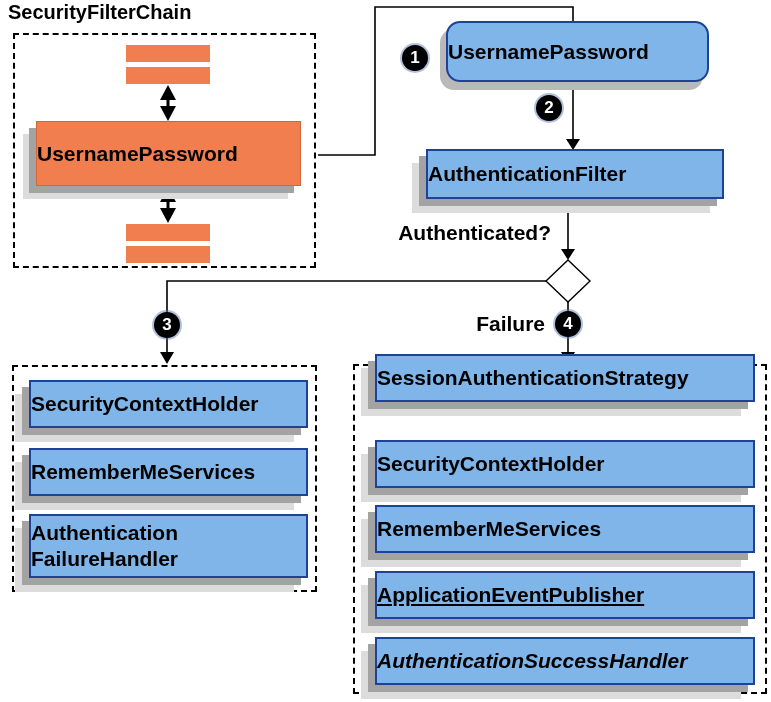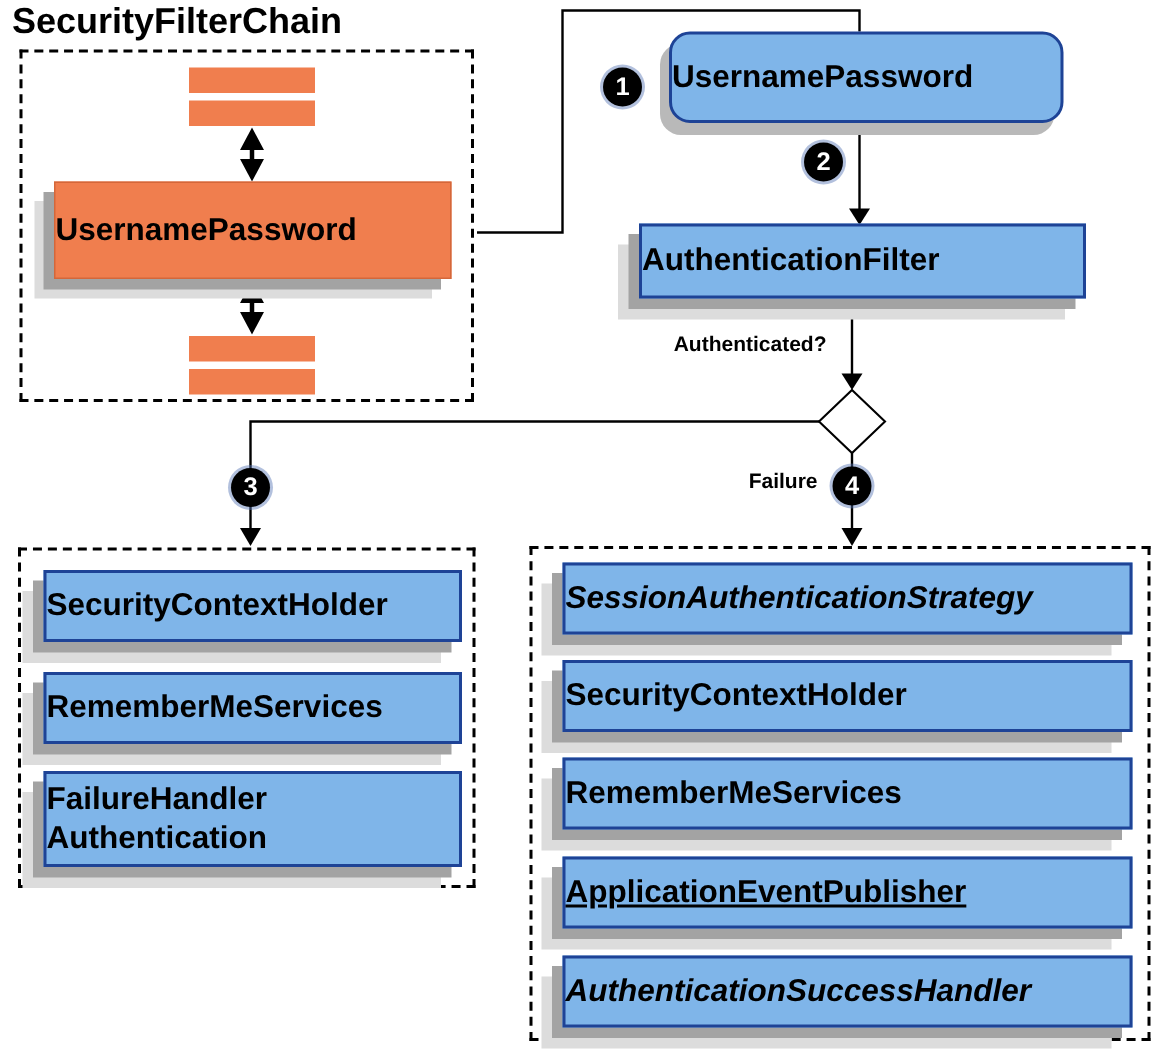--- a/index.html
+++ b/index.html
@@ -11,21 +11,21 @@
     background: #ffffff;
     overflow: hidden;
     font-weight: bold;
     color: #000;
   }
   .abs { position: absolute; box-sizing: border-box; }
   .svg-overlay { position: absolute; left: 0; top: 0; z-index: 2; pointer-events: none; }
 
   .diagram-title {
     left: 8px; top: 1px;
-    font-size: 24px;
+    font-size: 20px;
     white-space: nowrap;
     z-index: 4;
   }
   .dashed {
     border: 2px dashed #000;
     background: transparent;
     z-index: 1;
   }
   .bar {
     background: var(--orange);
@@ -52,21 +52,21 @@
     border: 2px solid var(--blue-border);
     box-shadow: -7px 7px 0 var(--shadow-dark), -14px 14px 0 var(--shadow-light);
   }
   .token-node {
     background: var(--blue);
     border: 2px solid var(--blue-border);
     border-radius: 14px;
     box-shadow: -6px 8px 0 var(--shadow-mid);
   }
   .flow-label {
-    font-size: 14px;
+    font-size: 21px;
     text-align: right;
     white-space: nowrap;
     z-index: 4;
   }
   .badge {
     width: 26px; height: 26px;
     border-radius: 50%;
     background: #000;
     color: #fff;
     font-size: 17px;
@@ -143,27 +143,27 @@
 
   <div class="abs node blue-node" style="left:29px; top:380px; width:279px; height:48px;">
     <div class="bline">SecurityContextHolder</div>
 
   </div>
   <div class="abs node blue-node" style="left:29px; top:448px; width:279px; height:48px;">
     <div class="bline">RememberMeServices</div>
 
   </div>
   <div class="abs node blue-node" style="left:29px; top:514px; width:279px; height:64px;">
+    <div class="bline">Authentication</div>
     <div class="bline">FailureHandler</div>
-    <div class="bline">Authentication</div>
   </div>
 
   <div class="abs dashed" style="left:353px; top:364px; width:414px; height:330px;"></div>
 
-  <div class="abs node blue-node" style="left:375px; top:375px; width:380px; height:48px;font-style:italic;">
+  <div class="abs node blue-node" style="left:375px; top:354px; width:380px; height:48px;">
     <div class="bline">SessionAuthenticationStrategy</div>
   </div>
   <div class="abs node blue-node" style="left:375px; top:440px; width:380px; height:48px;">
     <div class="bline">SecurityContextHolder</div>
   </div>
   <div class="abs node blue-node" style="left:375px; top:505px; width:380px; height:48px;">
     <div class="bline">RememberMeServices</div>
   </div>
   <div class="abs node blue-node" style="left:375px; top:571px; width:380px; height:48px;text-decoration:underline;">
     <div class="bline">ApplicationEventPublisher</div>

